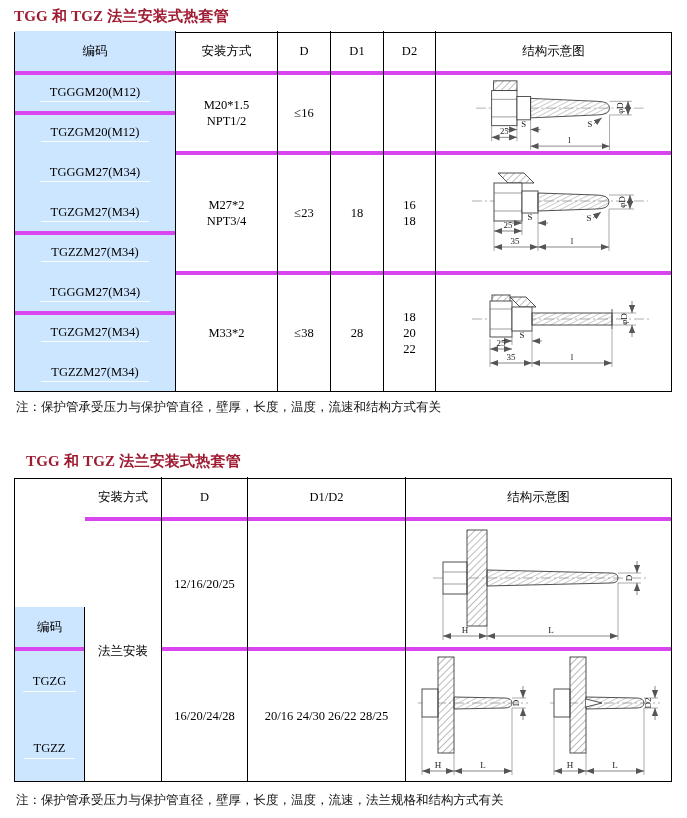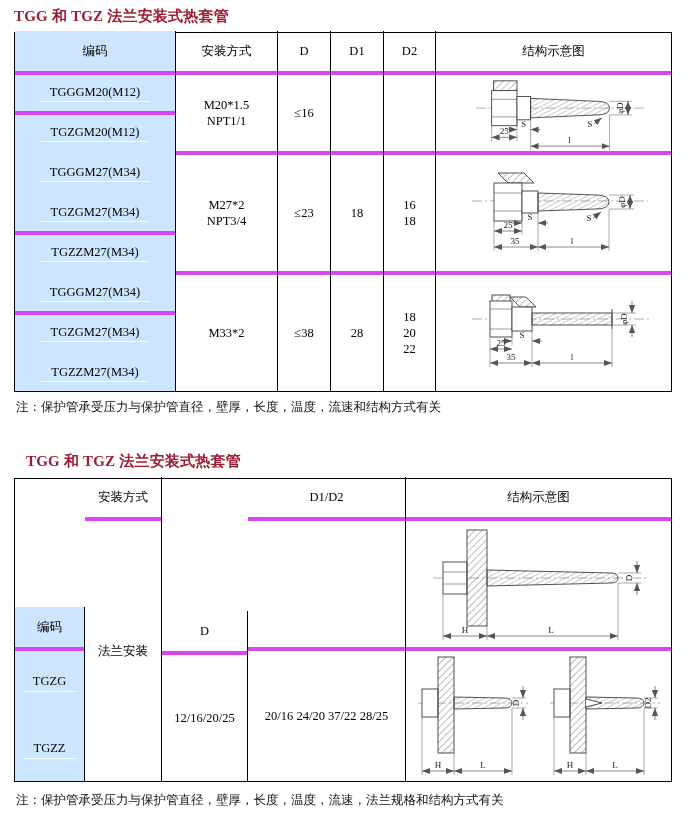--- a/index.html
+++ b/index.html
@@ -84,21 +84,21 @@
     </div>
     <div class="cell blue" style="height:80px">
       <div class="code-slot"><span class="code-label">TGZGM27(M34)</span></div>
       <div class="code-slot"><span class="code-label">TGZZM27(M34)</span></div>
     </div>
   </div>
 
   <div class="col" style="width:102px">
     <div class="cell hdr" style="height:40px">安装方式</div>
     <div class="cell" style="height:80px">M20*1.5
-NPT1/1</div>
+NPT1/2</div>
     <div class="cell" style="height:120px">M27*2
 NPT3/4</div>
     <div class="cell" style="height:120px">M33*2</div>
   </div>
 
   <div class="col" style="width:53px">
     <div class="cell hdr" style="height:40px">D</div>
     <div class="cell" style="height:80px">≤16</div>
     <div class="cell" style="height:120px">≤23</div>
     <div class="cell" style="height:120px">≤38</div>
@@ -238,26 +238,27 @@
   </div>
 
   <div class="col" style="width:77px">
     <div class="cell hdr" style="height:40px">安装方式</div>
     <div class="cell" style="height:264px">法兰安装</div>
   </div>
 
   <div class="col" style="width:86px">
     <div class="cell hdr" style="height:40px">D</div>
     <div class="cell" style="height:130px">12/16/20/25</div>
+    <div class="cell" style="height:134px">16/20/24/28</div>
   </div>
 
   <div class="col" style="width:158px">
     <div class="cell hdr" style="height:40px">D1/D2</div>
     <div class="cell" style="height:130px"></div>
-    <div class="cell" style="height:134px">20/16 24/20 37/22 28/25</div>
+    <div class="cell" style="height:134px">20/16 24/30 26/22 28/25</div>
   </div>
 
   <div class="col" style="flex:1">
     <div class="cell hdr" style="height:40px">结构示意图</div>
 
     <div class="cell" style="height:130px">
       <svg class="diag" width="240" height="124" viewBox="0 0 240 124">
         <line class="cl" x1="14" y1="56" x2="228" y2="56"></line>
         <rect class="part" x="24" y="40" width="24" height="32"></rect>
         <line class="facet" x1="24" y1="50" x2="48" y2="50"></line>

